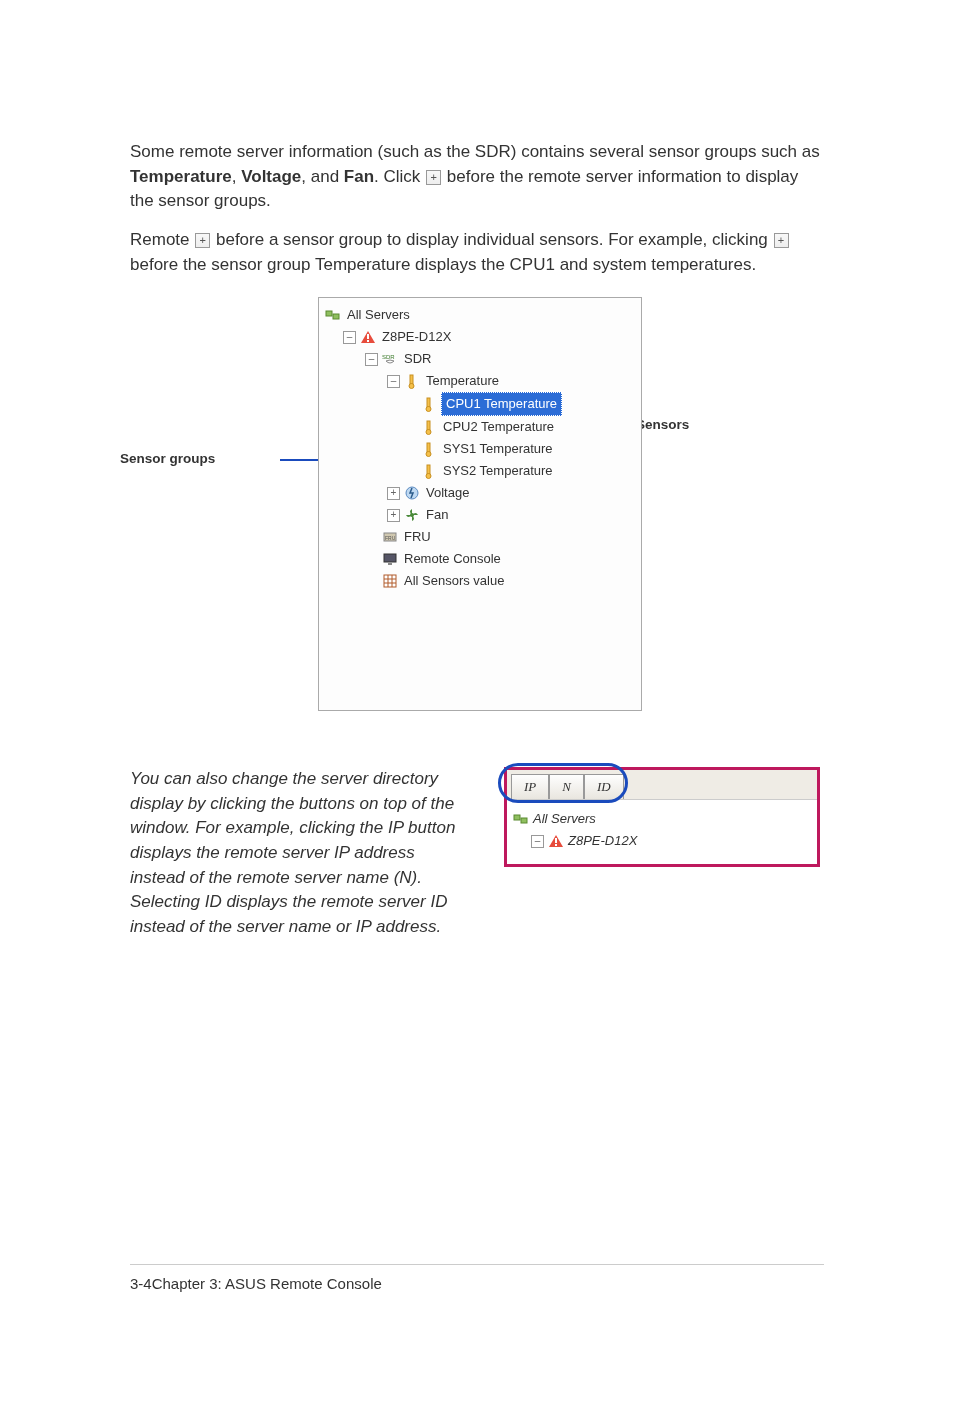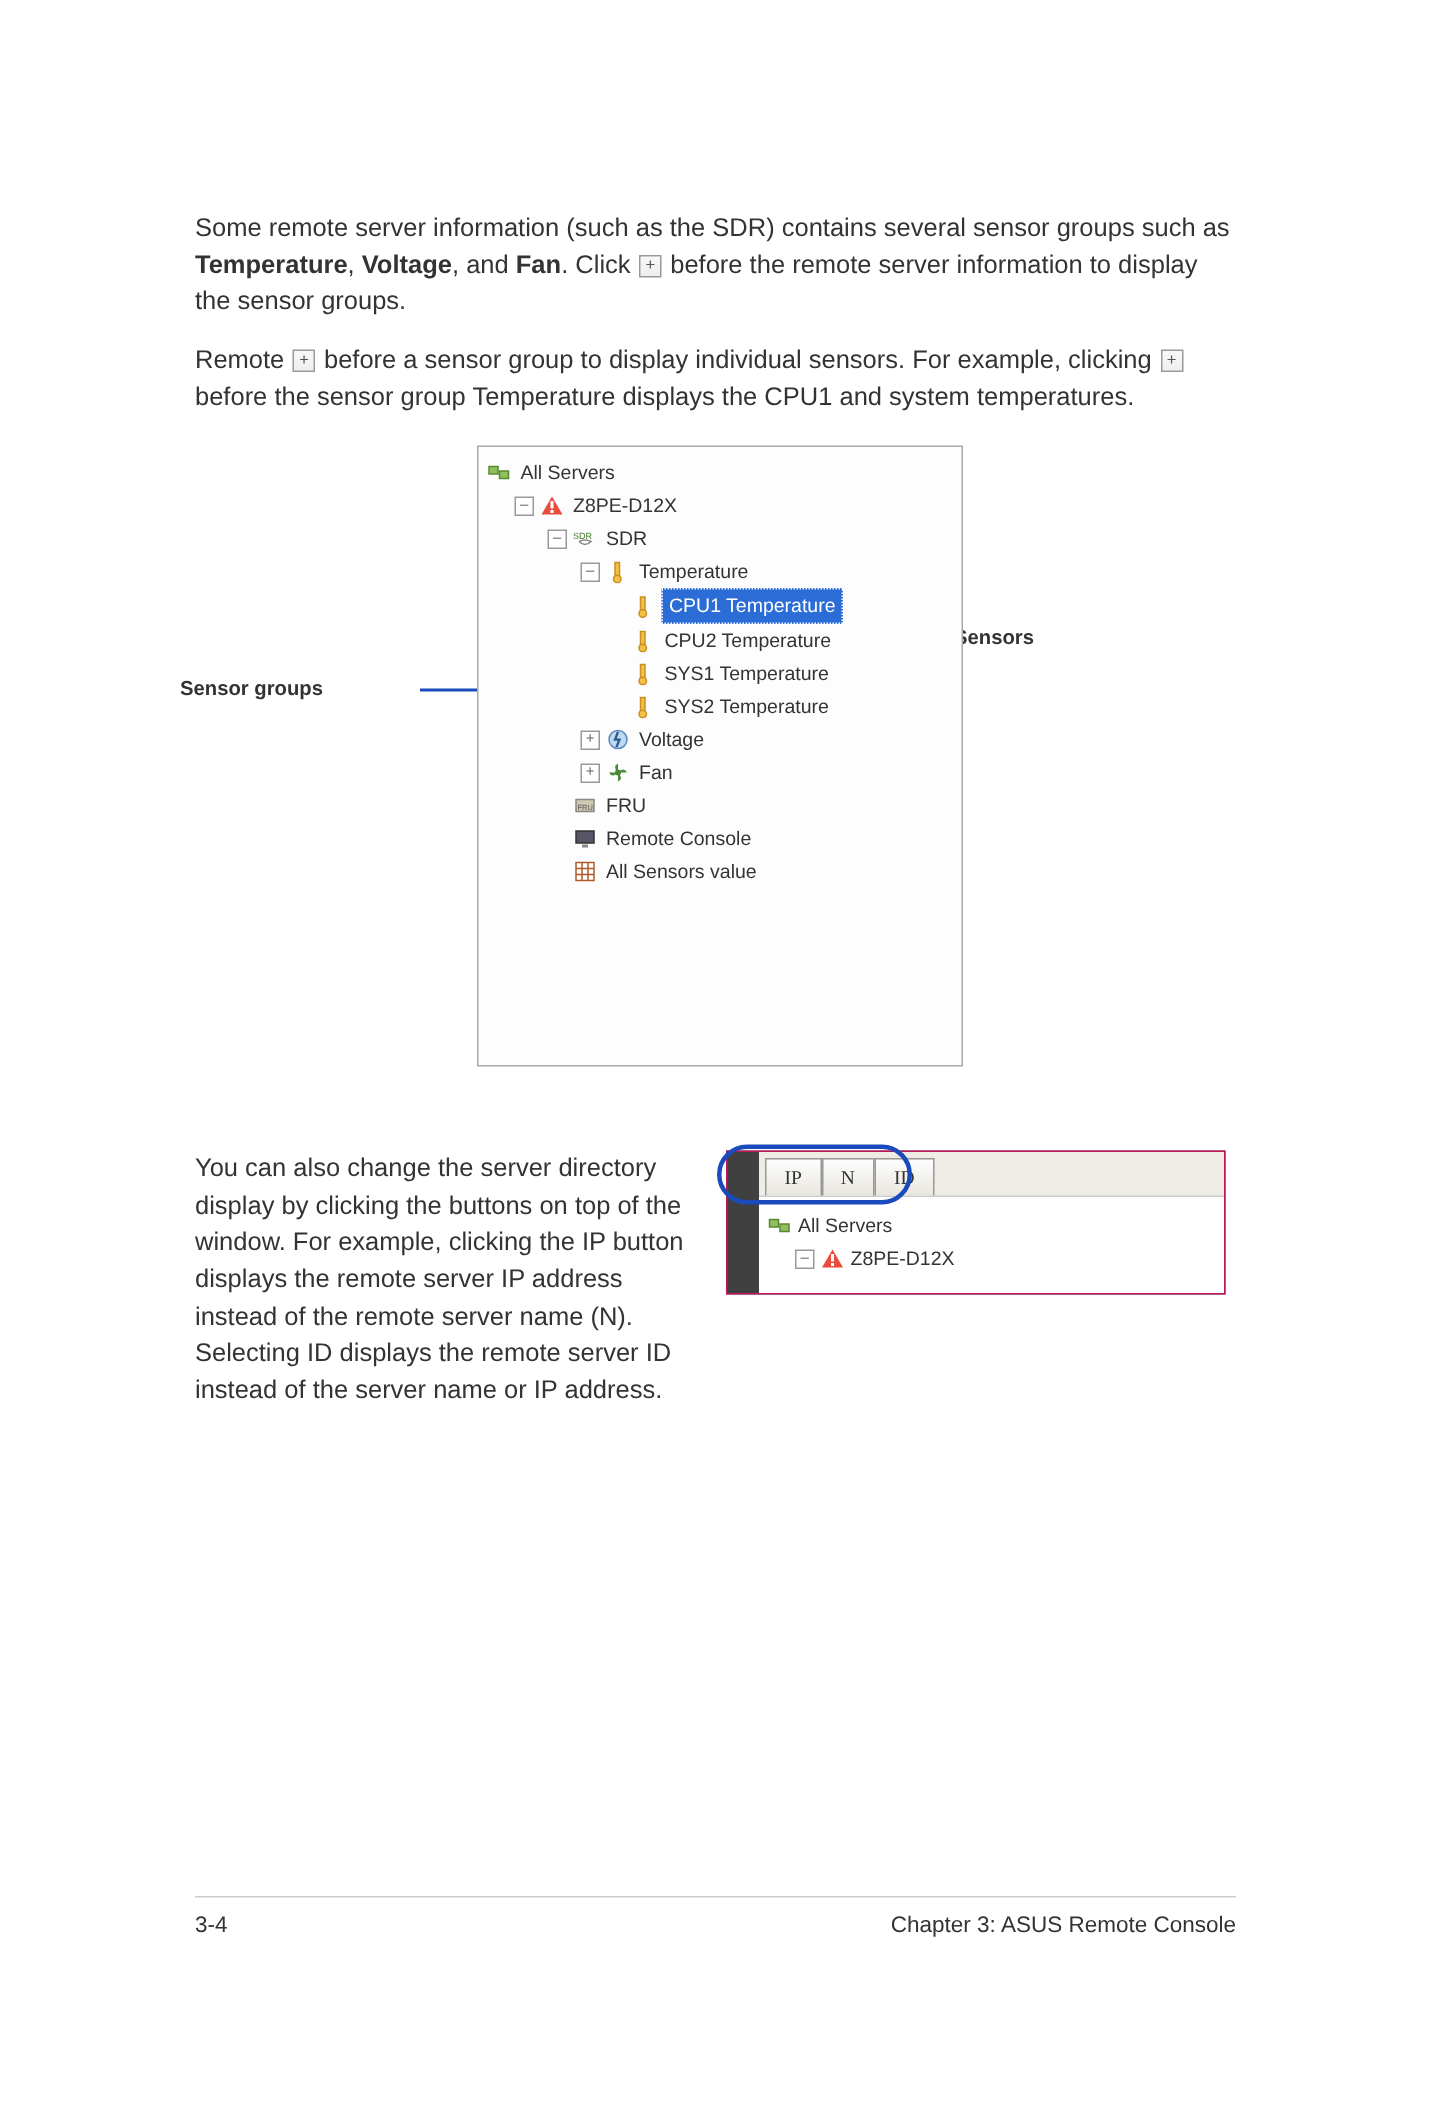--- a/index.html
+++ b/index.html
@@ -110,34 +110,34 @@
   }
 
   
   .conn {
     position: absolute;
     background: #1a4bbd;
   }
 
   .bottom-flex {
     display: flex;
-    gap: 24px;
+    gap: 44px;
     margin-top: 37px;
+    font-style: italic;
   }
   .bottom-flex .text-col {
     flex: 0 0 330px;
   }
   .bottom-flex .img-col {
     flex: 1;
   }
   .tab-panel {
-    border: 1px solid #be185d;
+    border: 3px solid #be185d;
     background: #404040;
     width: 310px;
-    padding-left: 21px;
   }
   .tab-bar {
     display: flex;
     background: #efece5;
     padding: 4px 4px 0 4px;
     gap: 0;
     border-bottom: 1px solid #ccc;
   }
   .tab-btn {
     padding: 4px 12px;
@@ -160,21 +160,21 @@
     border: 3px solid #1a4bbd;
     border-radius: 20px;
     pointer-events: none;
   }
 
   .footer {
     border-top: 1px solid #ccc;
     margin: 310px 130px 0 130px;
     padding-top: 10px;
     display: flex;
-    justify-content: space-between;
+    justify-content: flex-start;
     font-size: 15px;
     padding-bottom: 50px;
   }
 </style>
 </head>
 <body>
 
 <div class="page">
 
   <p>

